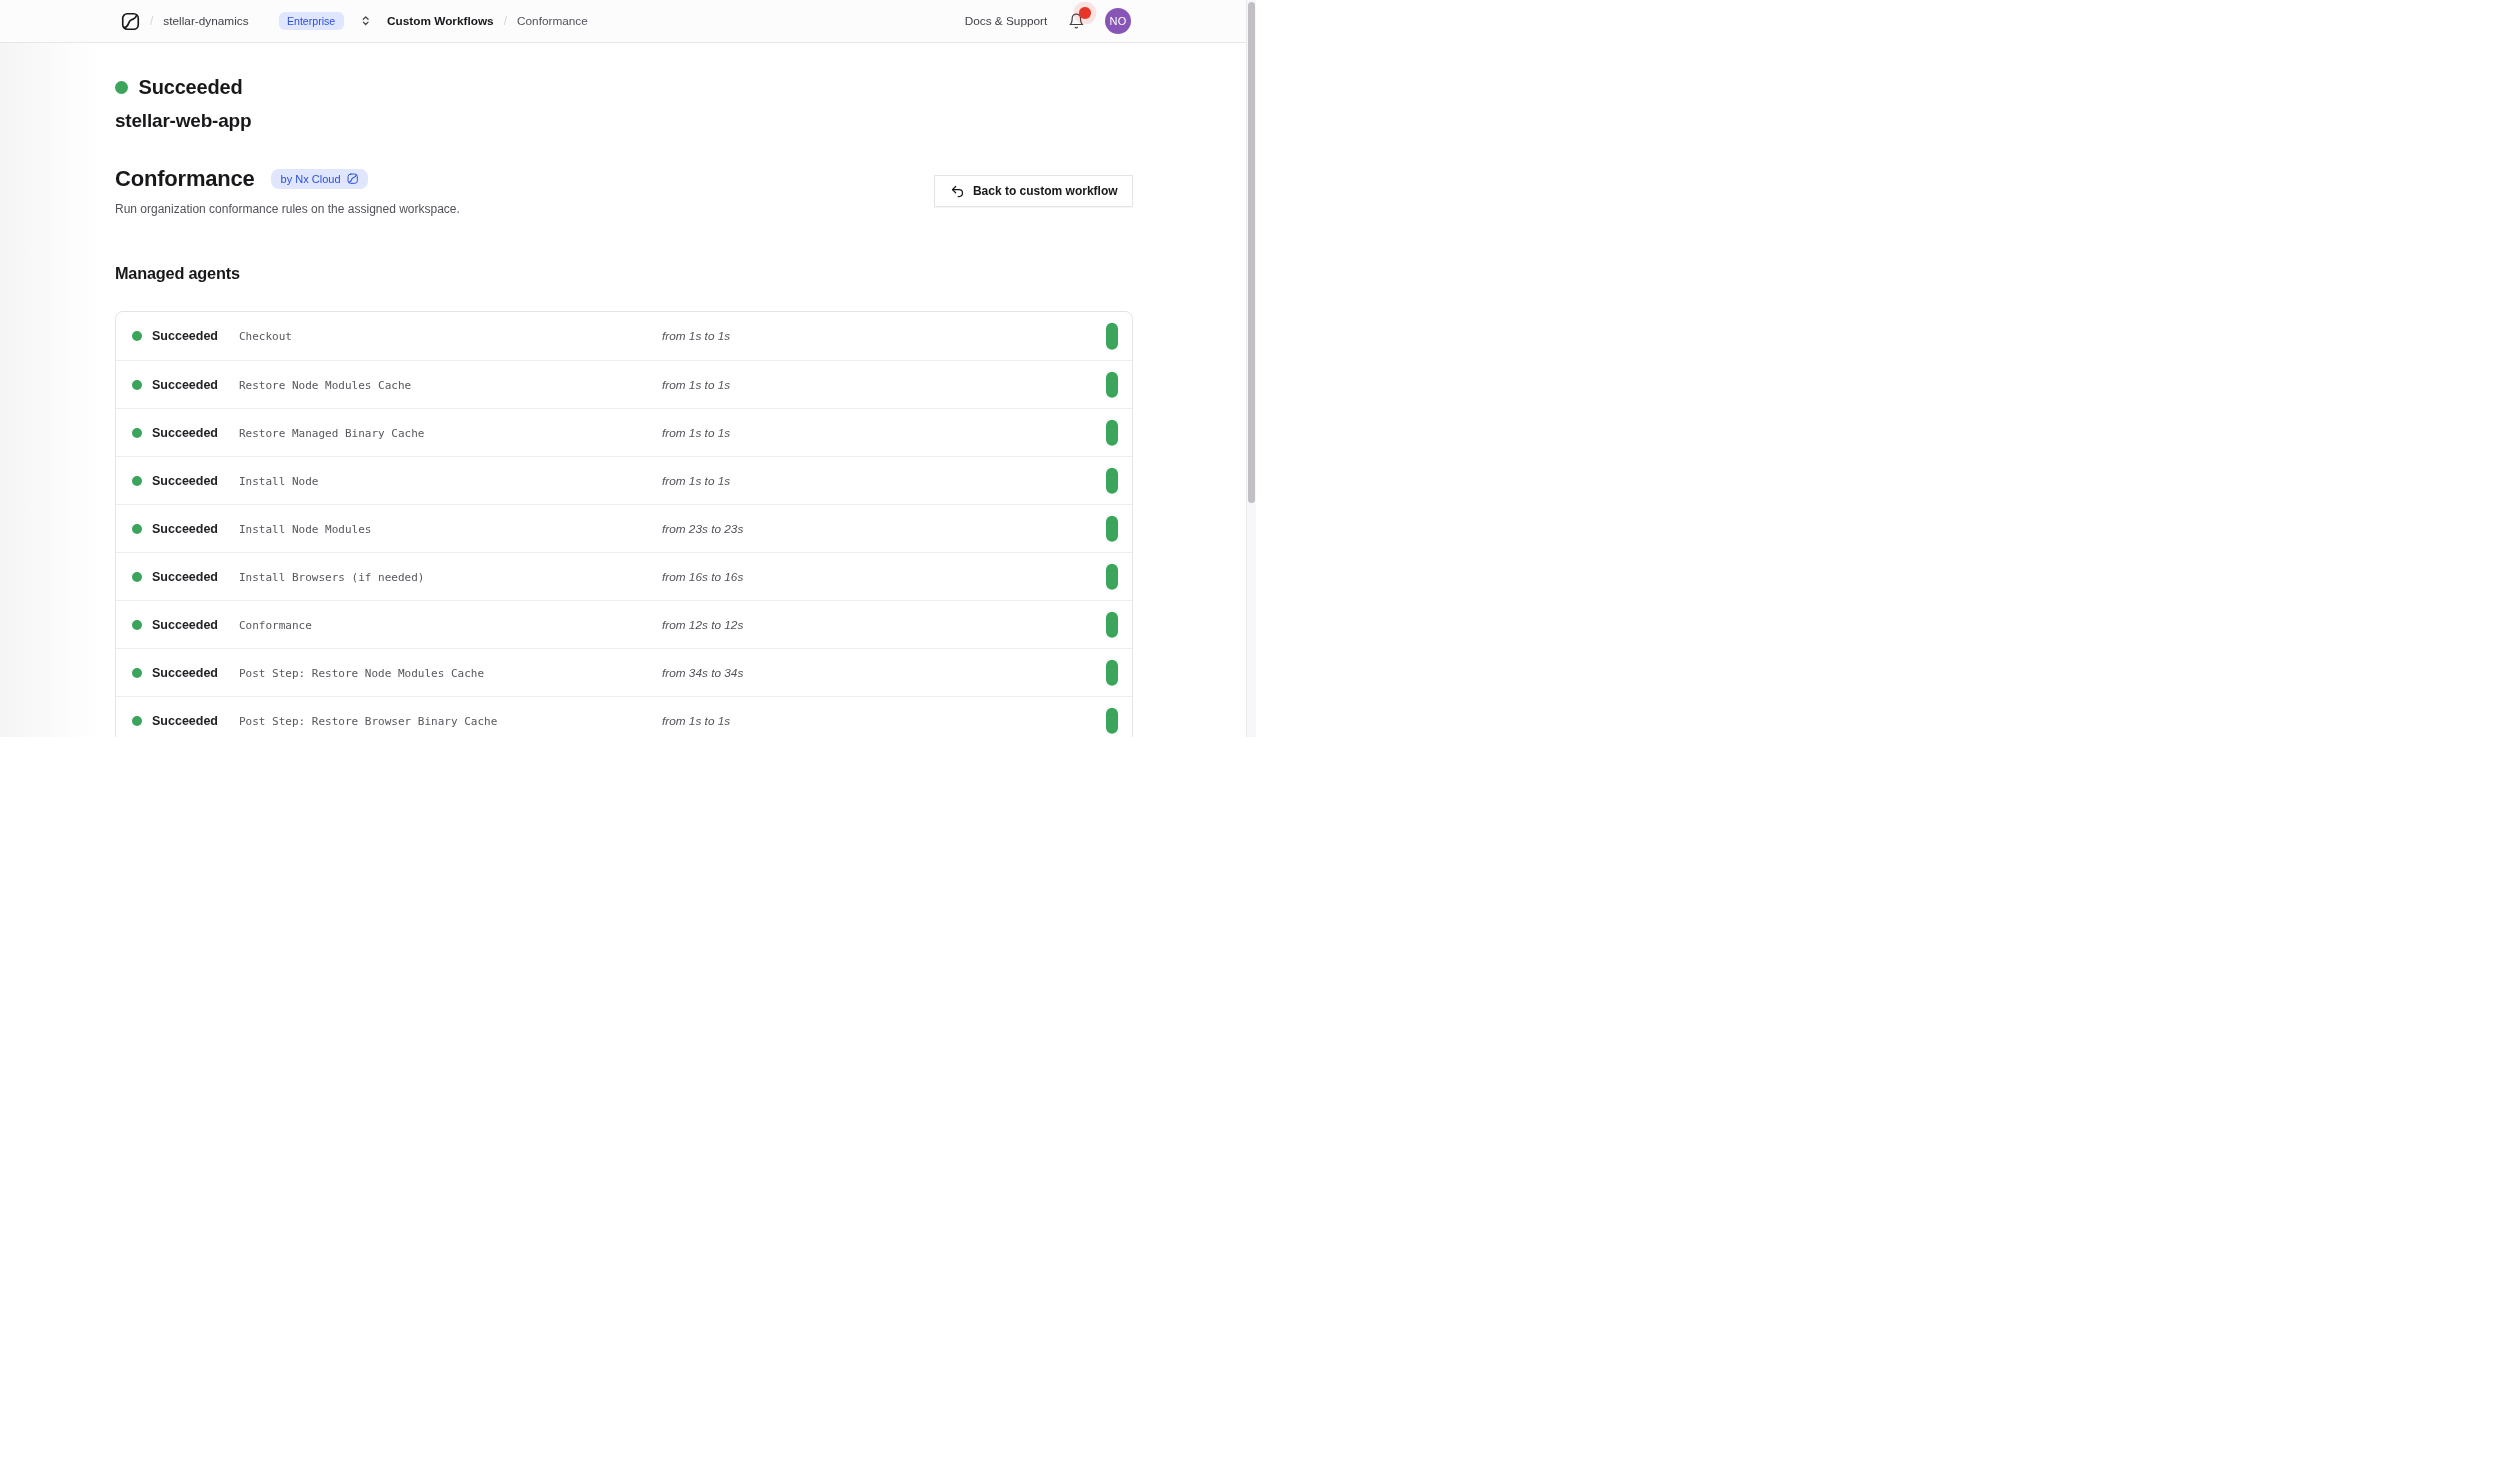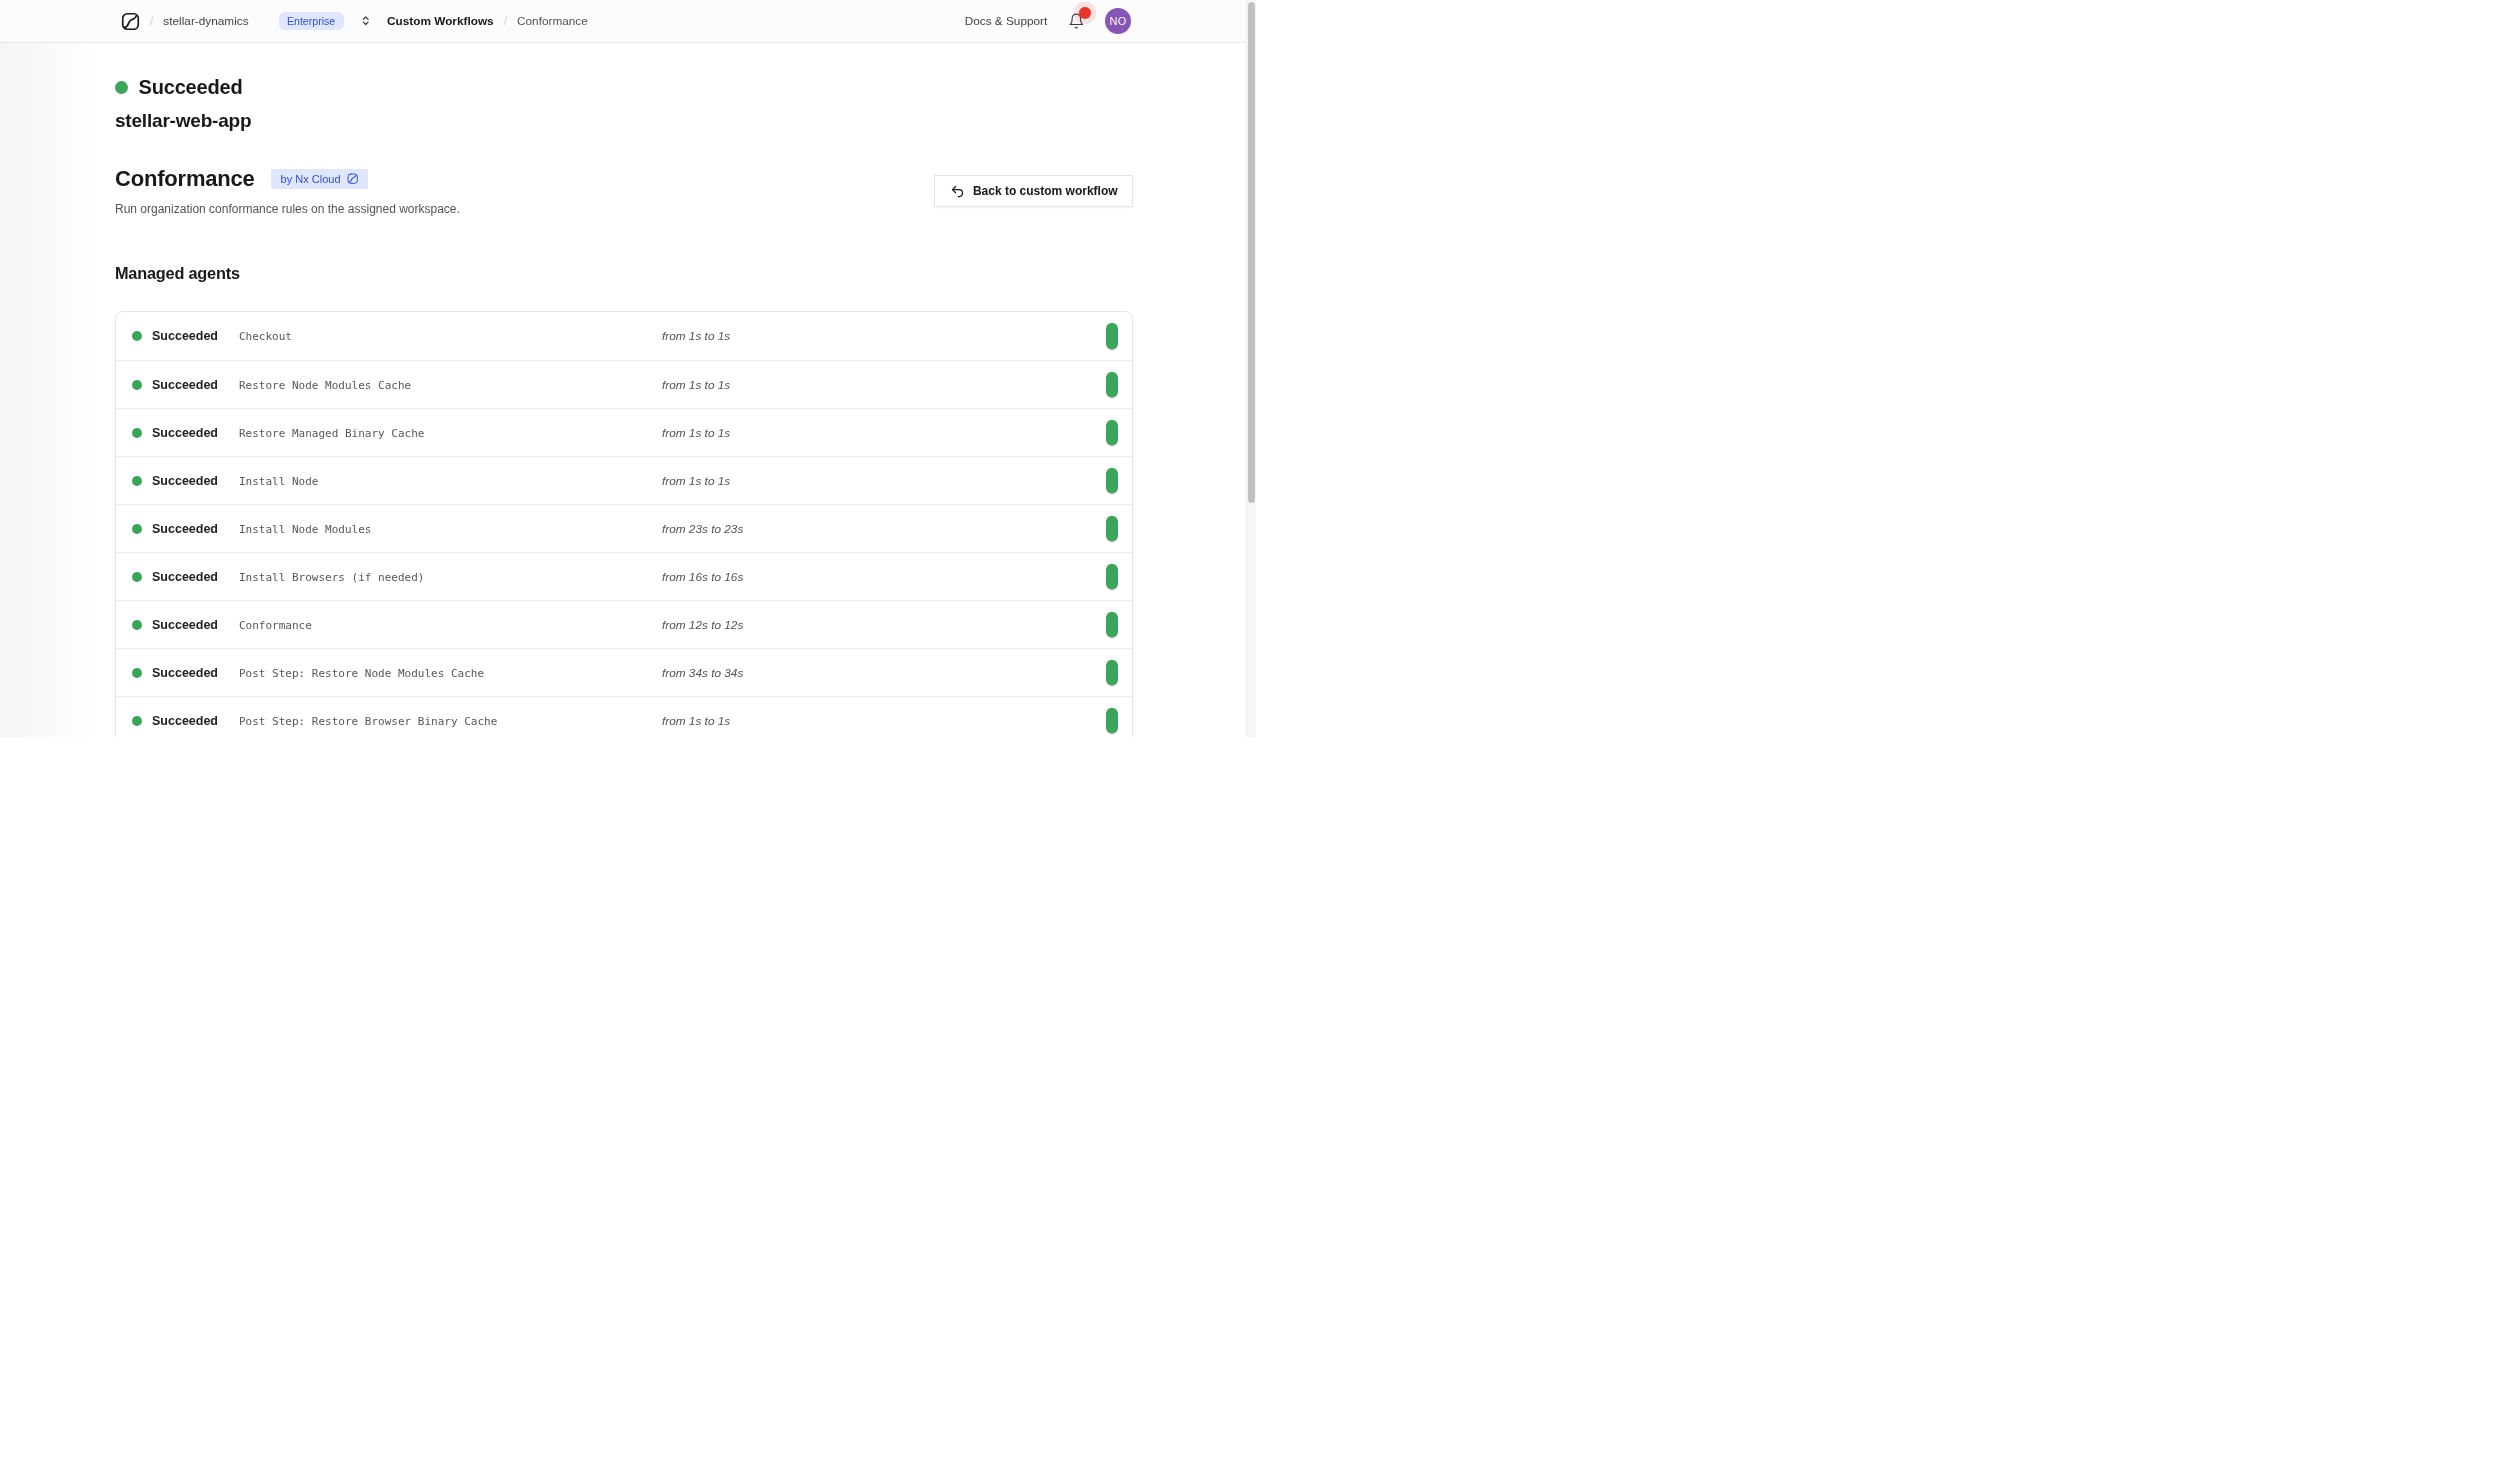--- a/index.html
+++ b/index.html
@@ -59,21 +59,21 @@
   .status-dot-lg { width:13px; height:13px; border-radius:50%; background:var(--success); }
   .status-text { font-size:20px; font-weight:600; letter-spacing:-0.2px; }
   .workspace-name { margin-top:11px; font-size:19px; font-weight:700; letter-spacing:-0.2px; }
 
   .wf-header { margin-top:34px; display:flex; justify-content:space-between; align-items:flex-start; }
   .wf-title-row { display:flex; align-items:center; gap:16px; }
   .wf-title { font-size:22px; font-weight:700; letter-spacing:-0.2px; }
   .nx-badge {
     display:flex; align-items:center; gap:6px;
     background:var(--badge-bg); color:var(--badge-text);
-    font-size:11px; font-weight:500; padding:3.8px 10px; border-radius:2px; cursor:pointer;
+    font-size:11px; font-weight:500; padding:3.8px 10px; border-radius:8px; cursor:pointer;
   }
   .wf-desc { margin-top:10px; font-size:12px; color:var(--muted); }
   .back-btn {
     display:flex; align-items:center; gap:8.4px; margin-top:9px;
     background:#fff; border:0.8px solid var(--border); border-radius:1px;
     padding:7.6px 14.4px; font-size:12px; font-weight:600; color:#18181b;
     box-shadow:0 0.8px 1.5px rgba(0,0,0,0.05); cursor:pointer; white-space:nowrap;
   }
 
   .agents-heading { margin-top:48px; font-size:16.3px; font-weight:700; letter-spacing:-0.2px; }

